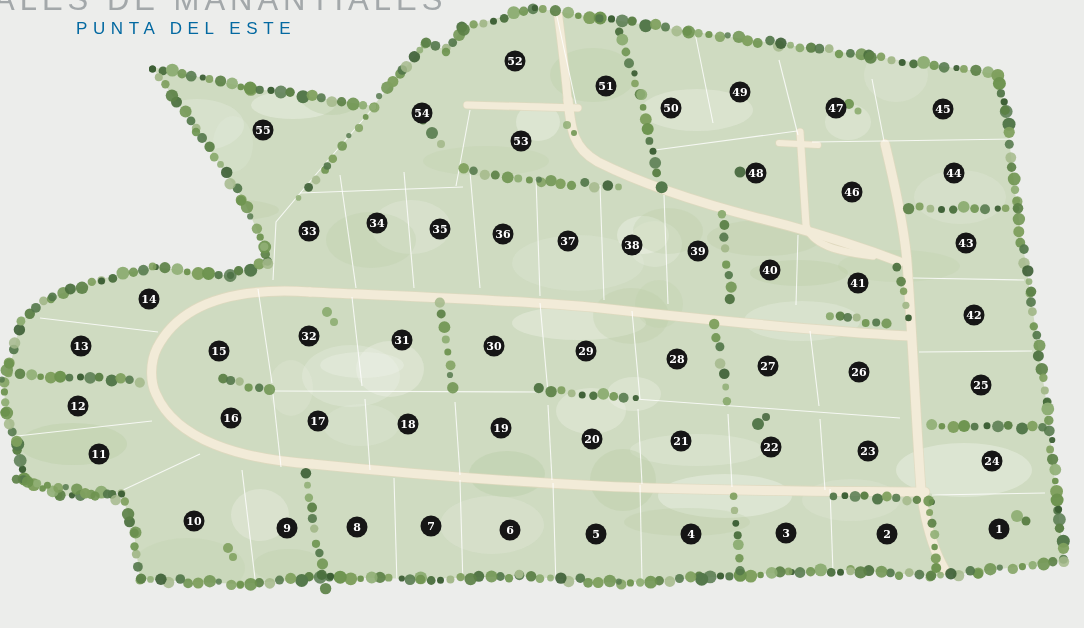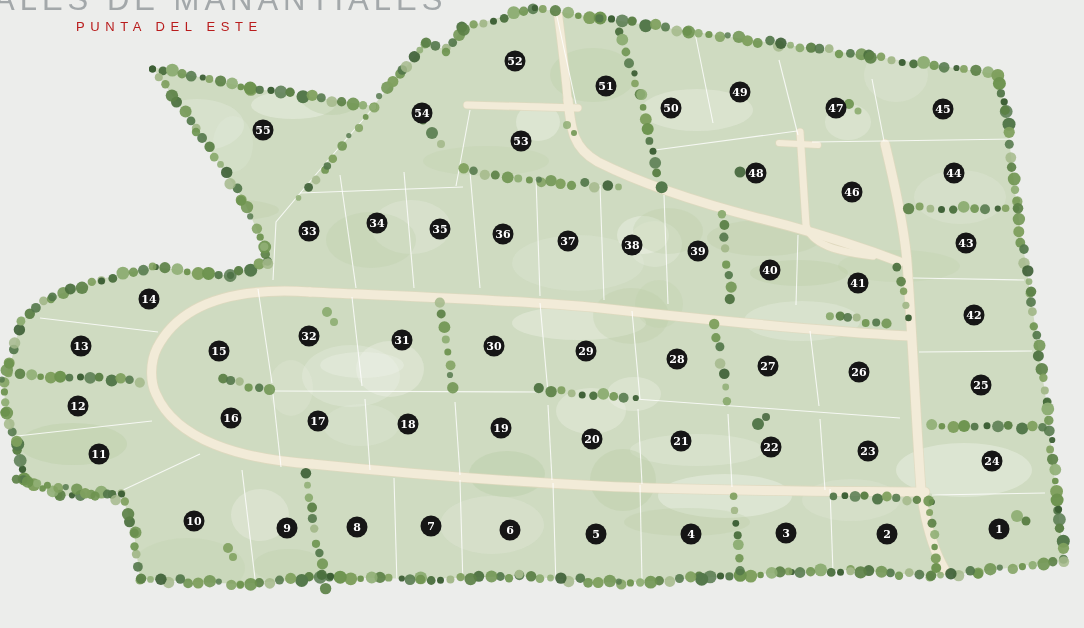--- a/index.html
+++ b/index.html
@@ -2,22 +2,22 @@
 <html><head>
 <meta charset="utf-8">
 <style>
   html,body{margin:0;padding:0;background:#ecedeb;}
   .stage{position:relative;width:1084px;height:628px;background:#ecedeb;overflow:hidden;
          font-family:"Liberation Sans",sans-serif;}
   .title-clip{position:absolute;left:-6px;top:0;width:540px;height:13px;overflow:hidden;}
   .title-clip h1{margin:0;font-family:"Liberation Sans",sans-serif;font-weight:300;font-size:31px;
          line-height:40px;letter-spacing:5px;color:#a3a8aa;white-space:nowrap;
          transform:translateY(-20px);}
-  .subtitle{position:absolute;left:76px;top:19px;font-size:13px;letter-spacing:5.6px;
-         color:#b91c1c;font-weight:400;white-space:nowrap;}
+  .subtitle{position:absolute;left:76px;top:19px;font-size:17px;letter-spacing:5.6px;
+         color:#0369a1;font-weight:400;white-space:nowrap;}
   svg{position:absolute;left:0;top:0;}
   .lot-num{font-family:"DejaVu Serif","Liberation Serif",serif;font-weight:700;font-size:11px;}
   .lot-marker{cursor:pointer;}
 </style>
 </head>
 <body>
 
 <div class="stage">
   <header>
     <div class="title-clip">

